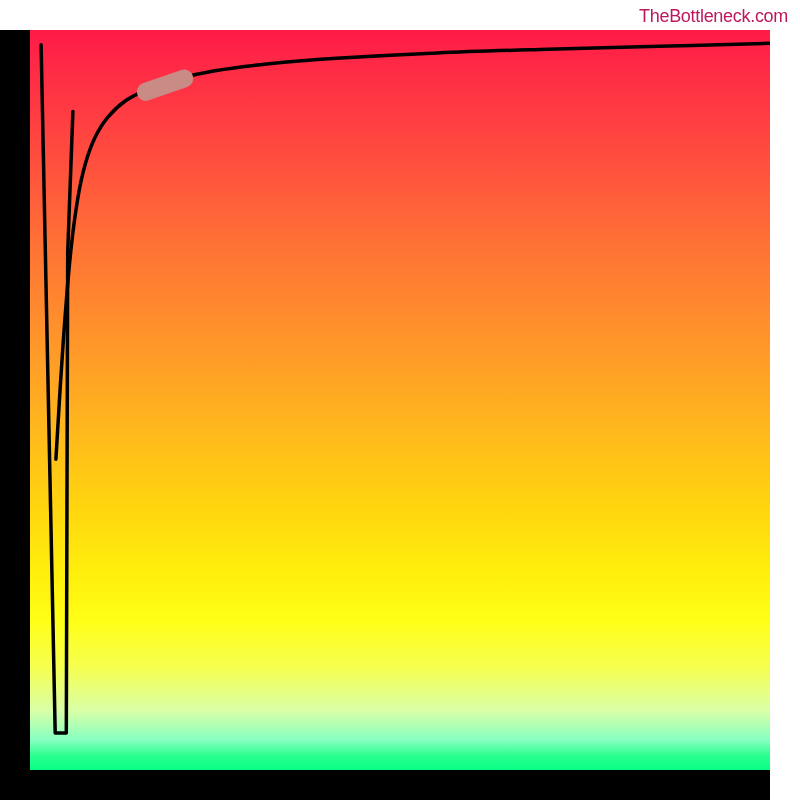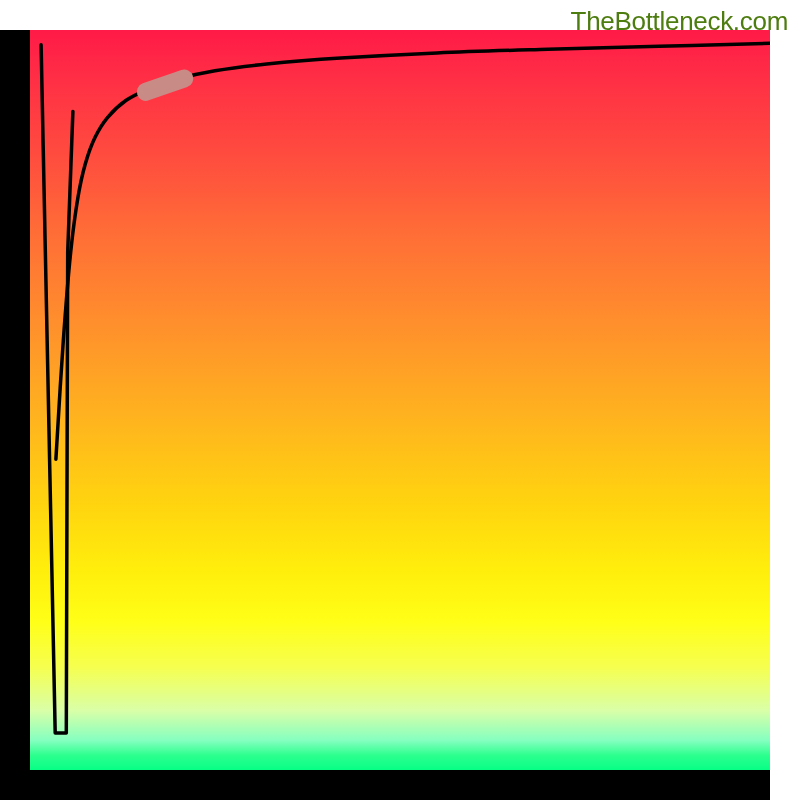--- a/index.html
+++ b/index.html
@@ -7,23 +7,23 @@
     width: 800px;
     height: 800px;
     background: #ffffff;
     position: relative;
     font-family: Arial, Helvetica, sans-serif;
   }
   .watermark {
     position: absolute;
     top: 6px;
     right: 12px;
-    font-size: 26px;
+    font-size: 18px;
     font-weight: 400;
-    color: #4d7c0f;
+    color: #be185d;
     letter-spacing: -0.3px;
   }
   .plot-area {
     position: absolute;
     left: 30px;
     top: 30px;
     width: 740px;
     height: 740px;
     background: linear-gradient(to bottom,
       #ff1a47 0%,

